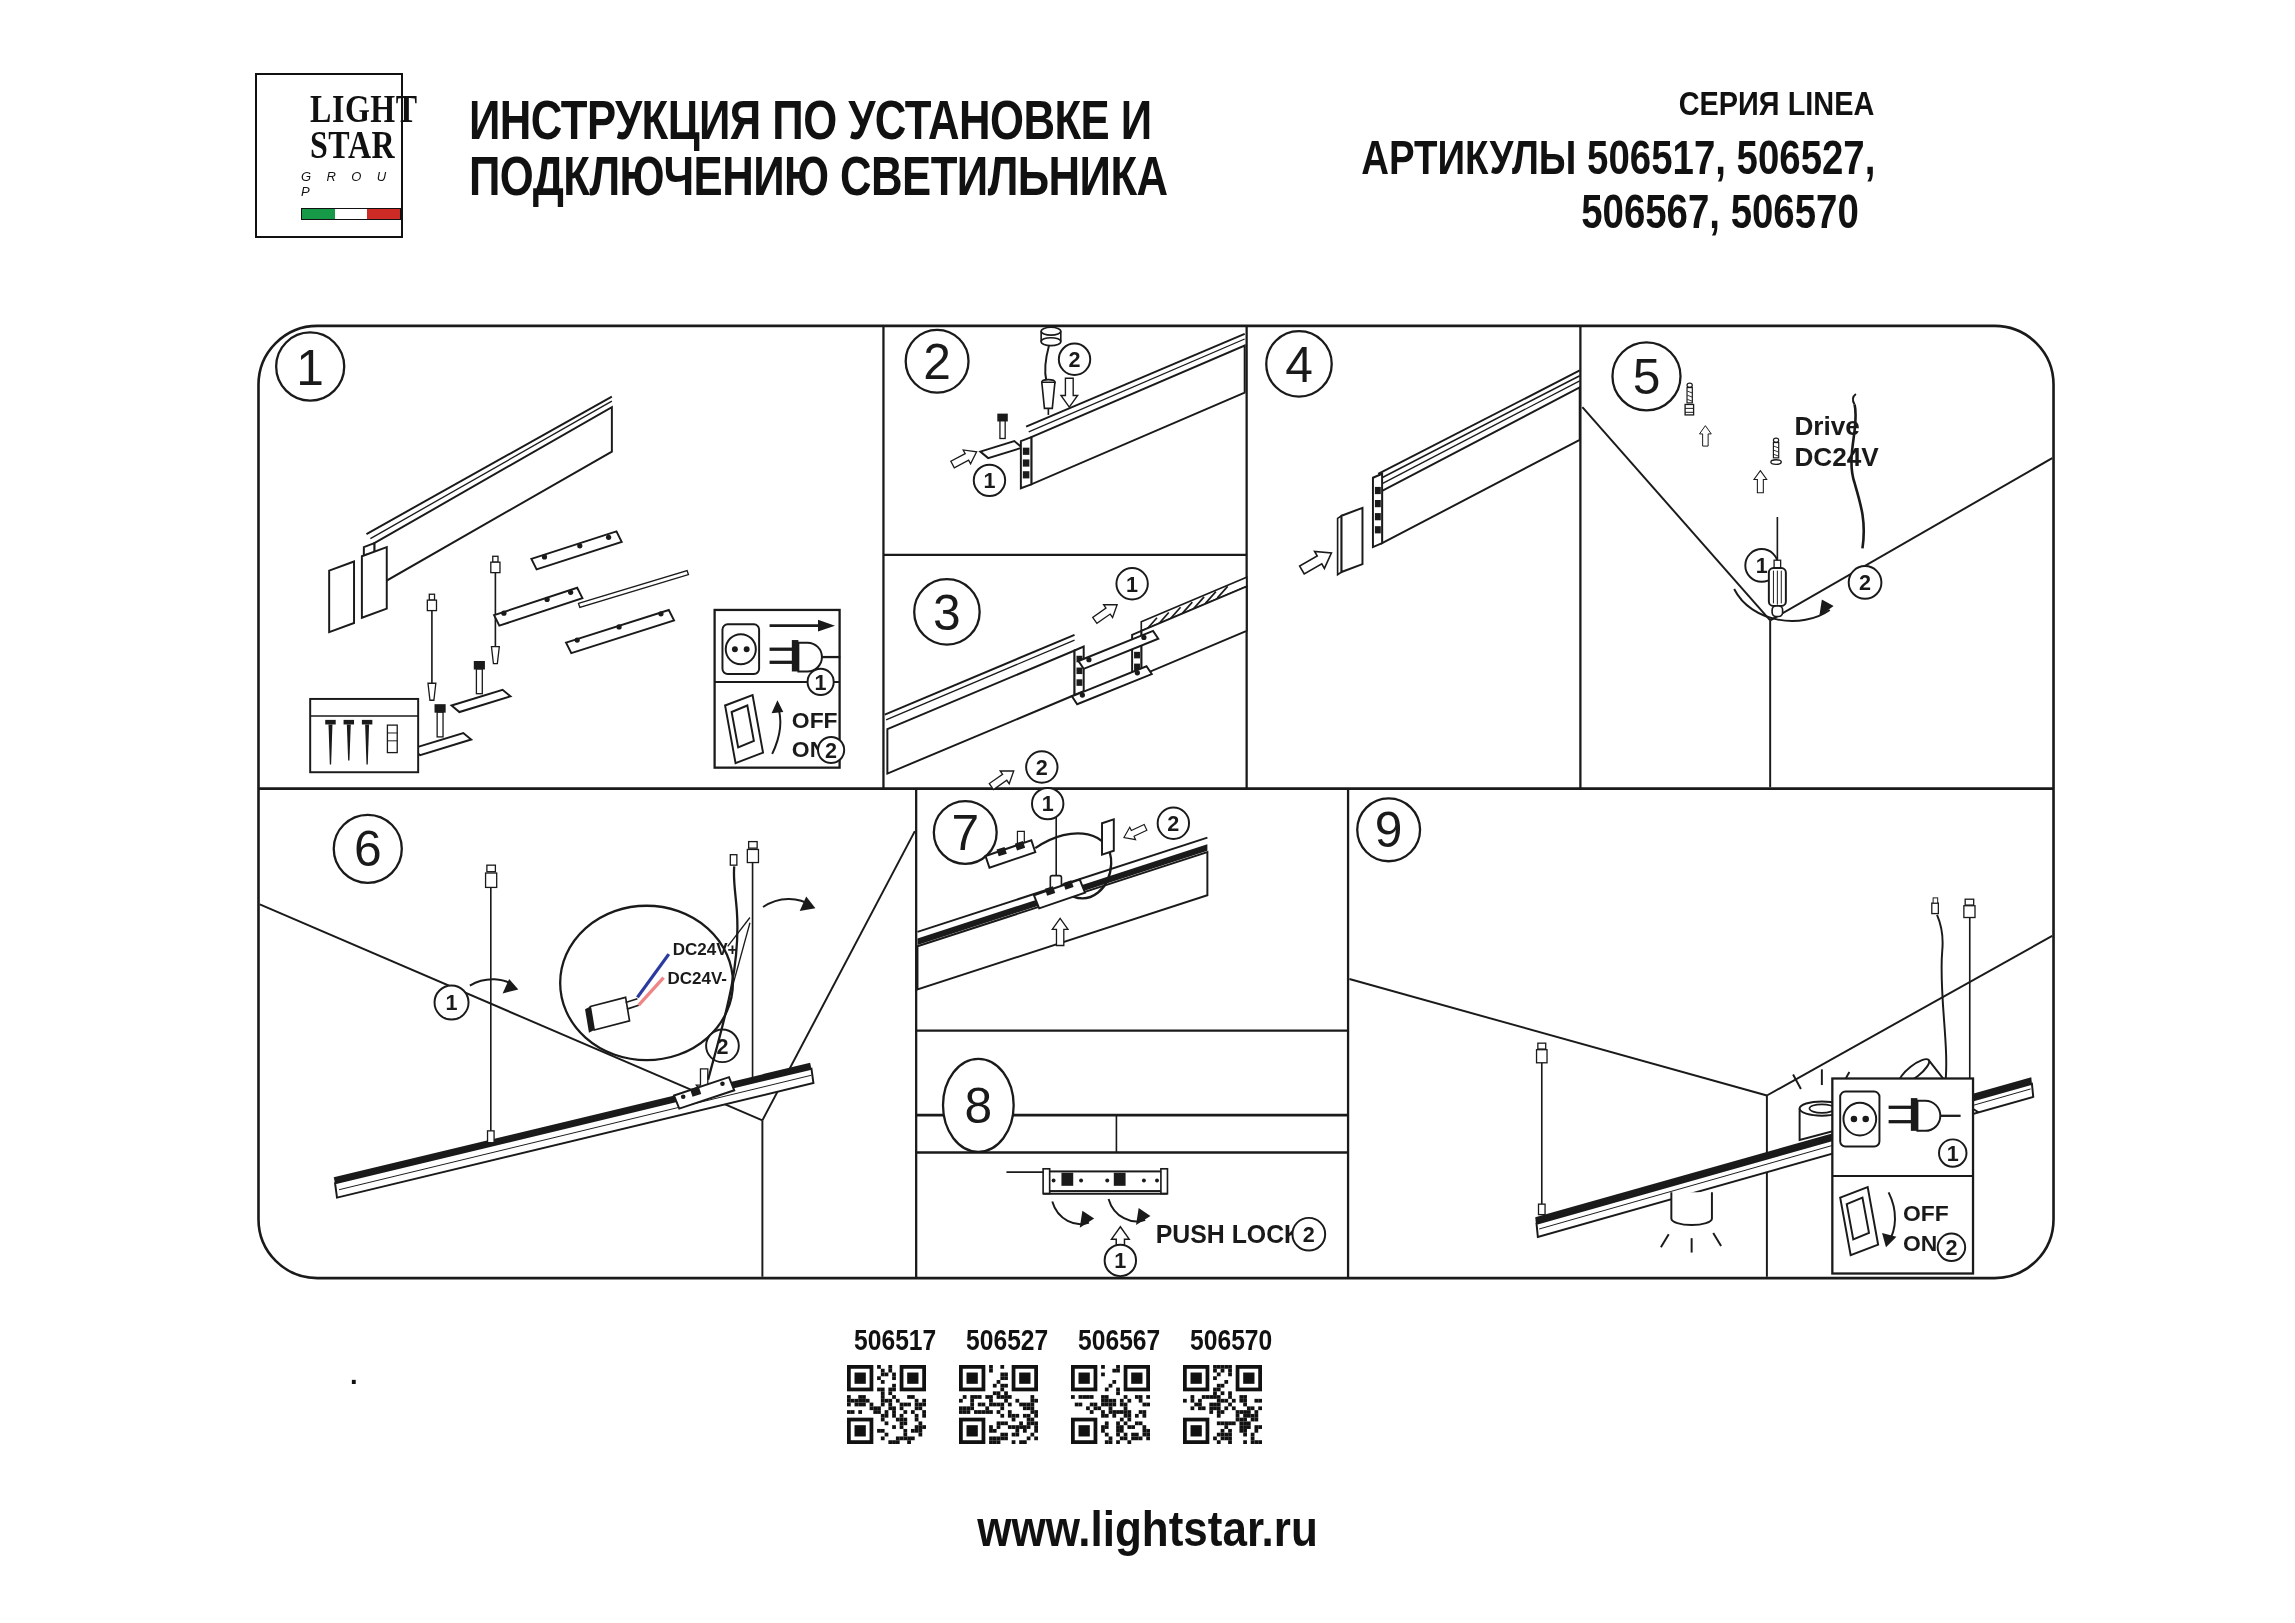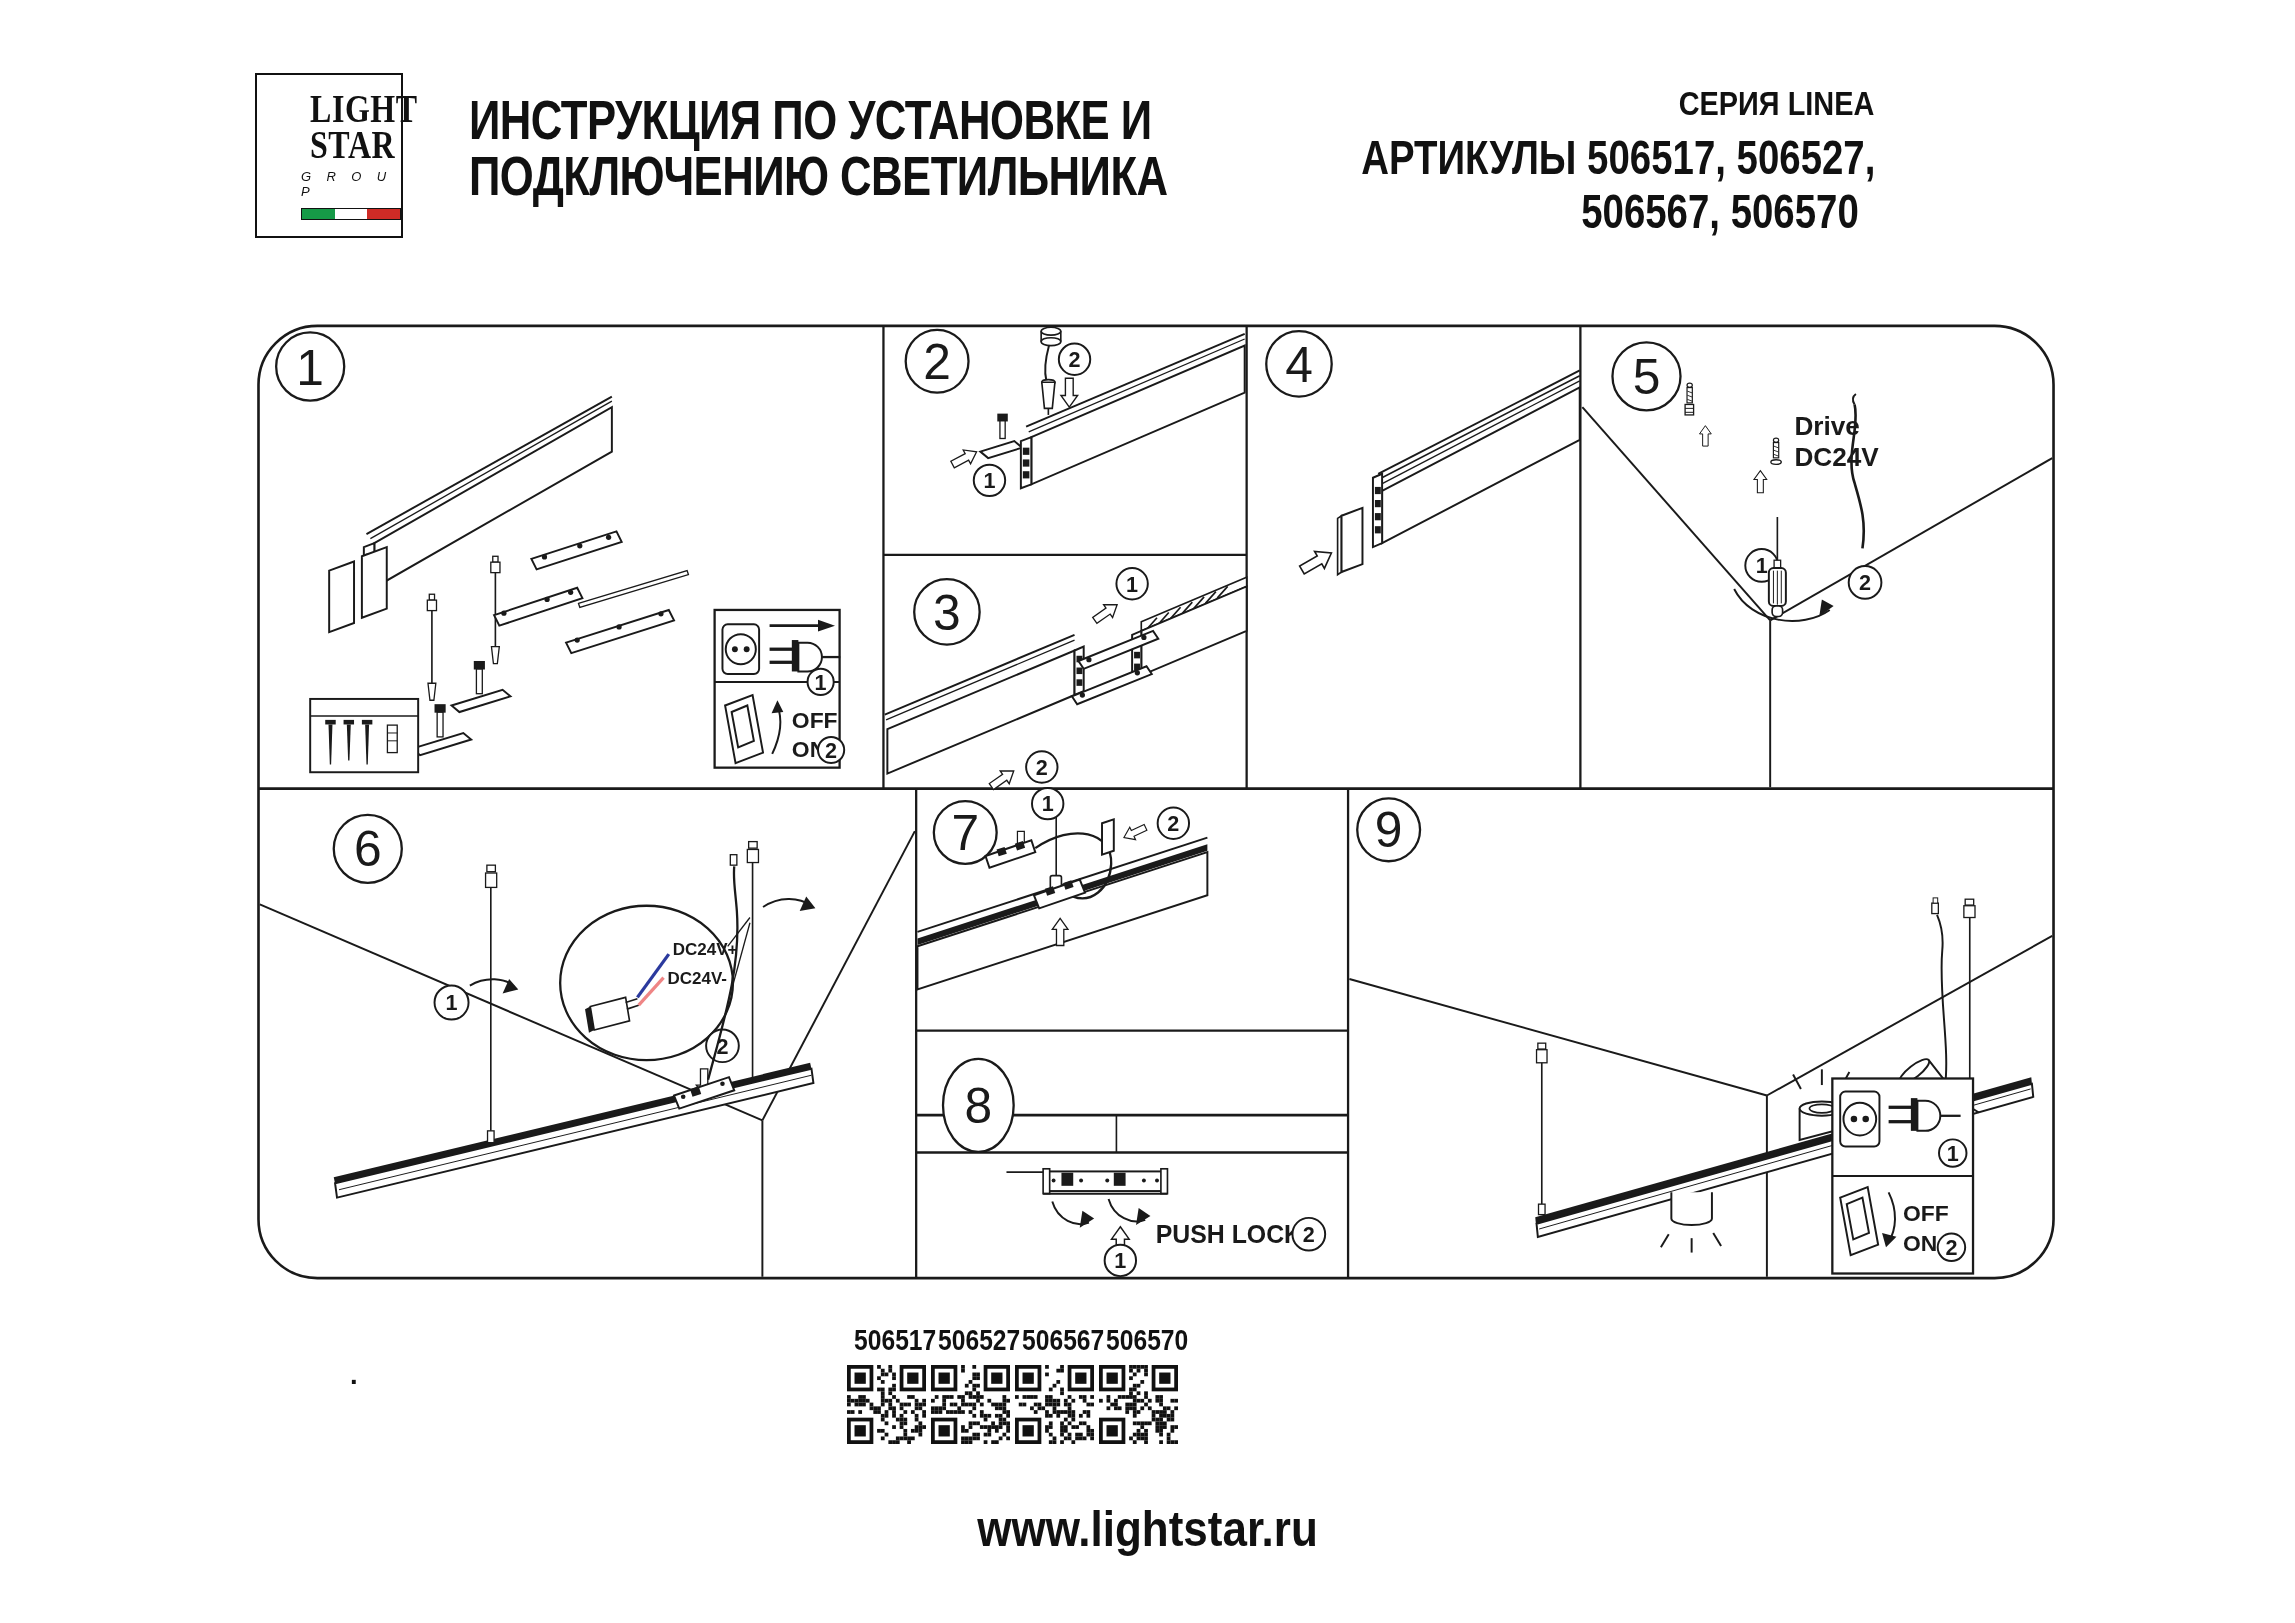--- a/index.html
+++ b/index.html
@@ -35,21 +35,21 @@
   .sf {stroke:#1a1a1a;fill:#ffffff;}
   .blk{fill:#1a1a1a;stroke:none;}
   text{fill:#1a1a1a;}
   .pnum{font-size:76px;font-weight:400;text-anchor:middle;}
   .step{font-size:33px;font-weight:bold;text-anchor:middle;}
   .lbl-b40{font-size:40px;font-weight:bold;}
   .lbl-b38{font-size:38px;font-weight:bold;}
   .lbl-b35{font-size:35px;font-weight:bold;}
   .lbl-b26{font-size:26px;font-weight:bold;}
   
-  .footer-qrs{left:847px;top:1323px;display:flex;gap:5px;}
+  .footer-qrs{left:847px;top:1323px;display:flex;gap:33px;}
   .qr-item{width:79px;text-align:center;}
   .qr-label{font-weight:bold;font-size:30px;transform:scaleX(.82);white-space:nowrap;}
   .qr-svg{margin-top:7.9px;display:block;}
   .url{left:0;top:1500px;width:2295px;text-align:center;font-weight:bold;font-size:50px;transform:scaleX(.88);}
   .stray-dot{left:350px;top:1359px;font-size:27.5px;font-weight:bold;}
 </style>
 </head>
 <body>
 
 <div class="abs logo-box">

